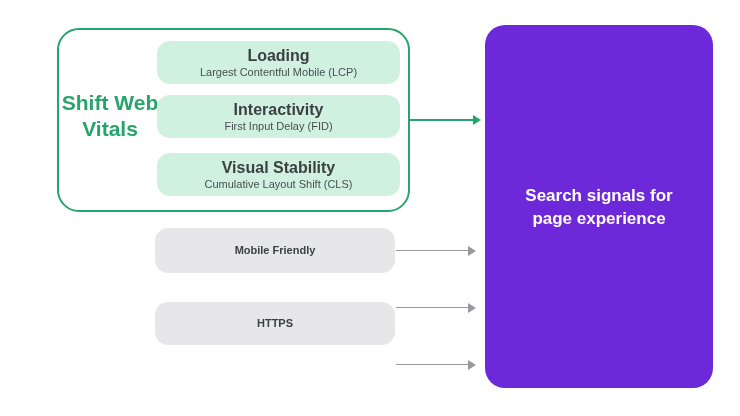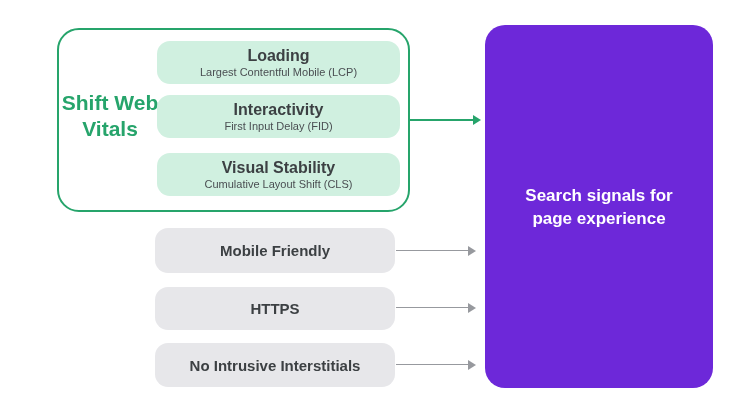--- a/index.html
+++ b/index.html
@@ -71,25 +71,25 @@
 
   
   .pill.gray {
     left: 155px;
     width: 240px;
     height: 45px;
     background: #e7e7ea;
     border-radius: 13px;
   }
   .pill.gray.g1 { top: 228px; }
-  .pill.gray.g2 { top: 287px; height: 43px; }
+  .pill.gray.g2 { top: 302px; height: 43px; }
   .pill.gray.g3 { top: 343px; height: 44px; }
   .pill-label {
     color: #3c4043;
-    font-size: 15px;
+    font-size: 11px;
     font-weight: 600;
     line-height: 17px;
   }
 
   
   .arrow { position: absolute; height: 12px; }
   .arrow::before {
     content: "";
     position: absolute;
     left: 0; right: 6px; top: 5px;
@@ -156,23 +156,20 @@
   </div>
 
   <div class="pill gray g1">
     <div class="pill-label">Mobile Friendly</div>
   </div>
 
   <div class="pill gray g2">
     <div class="pill-label">HTTPS</div>
   </div>
 
-  <div class="pill gray g3">
-    <div class="pill-label">No Intrusive Interstitials</div>
-  </div>
 
   <div class="arrow green"></div>
   <div class="arrow gray a1"></div>
   <div class="arrow gray a2"></div>
   <div class="arrow gray a3"></div>
 
   <div class="result-box">
     <div class="result-label">Search signals for page experience</div>
   </div>
 

